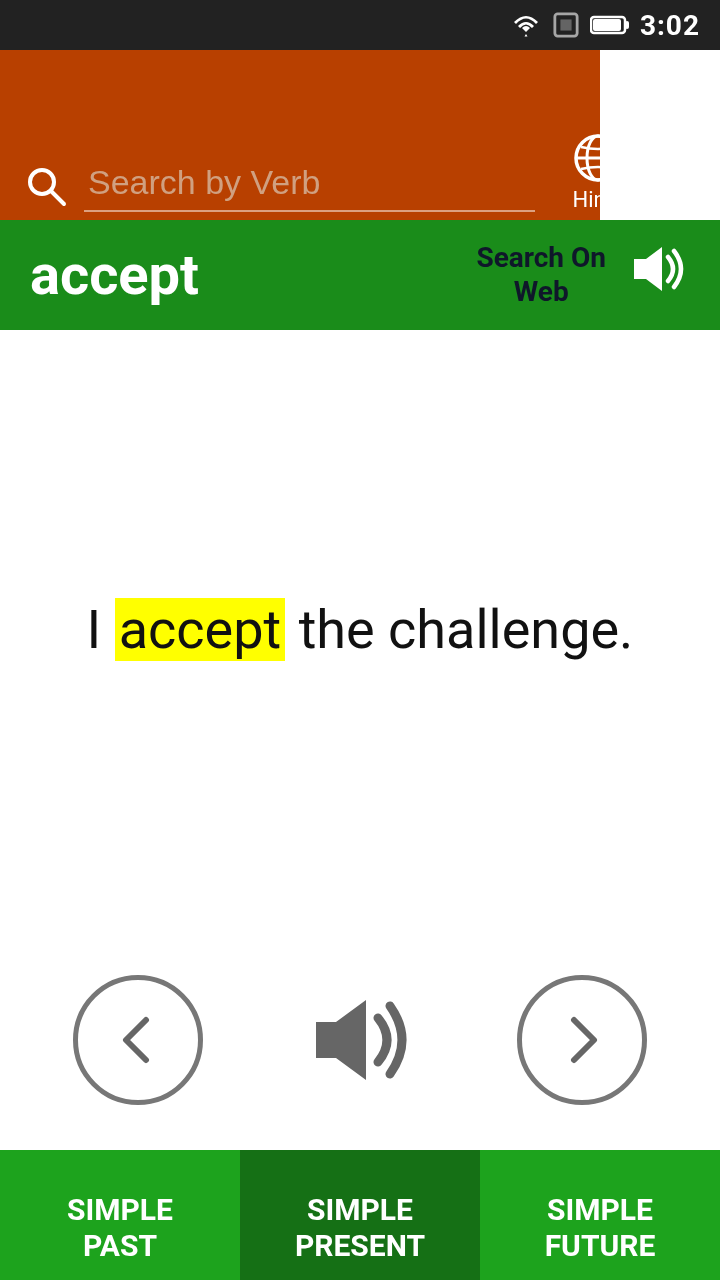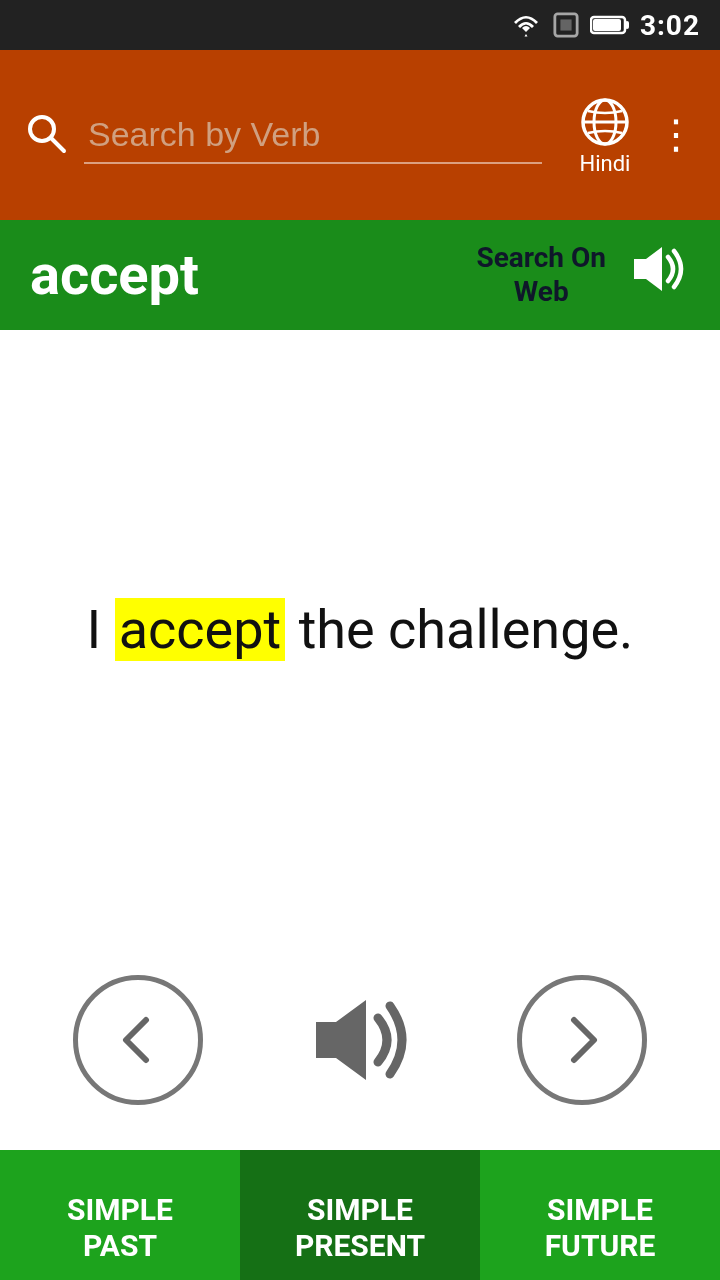--- a/index.html
+++ b/index.html
@@ -31,26 +31,26 @@
     }
     .time-text {
       color: white;
       font-size: 28px;
       font-weight: bold;
       letter-spacing: 1px;
     }
 
     
     .top-bar {
-      width: 720px;
+      width: 600px;
       height: 170px;
       background: #b84000;
       display: flex;
-      align-items: center;
-      padding: 16px 24px;
+      align-items: flex-end;
+      padding: 8px 24px;
       gap: 16px;
     }
     .search-icon-wrap {
       flex-shrink: 0;
     }
     .search-input {
       flex: 1;
       background: transparent;
       border: none;
       border-bottom: 2px solid rgba(255,255,255,0.5);

